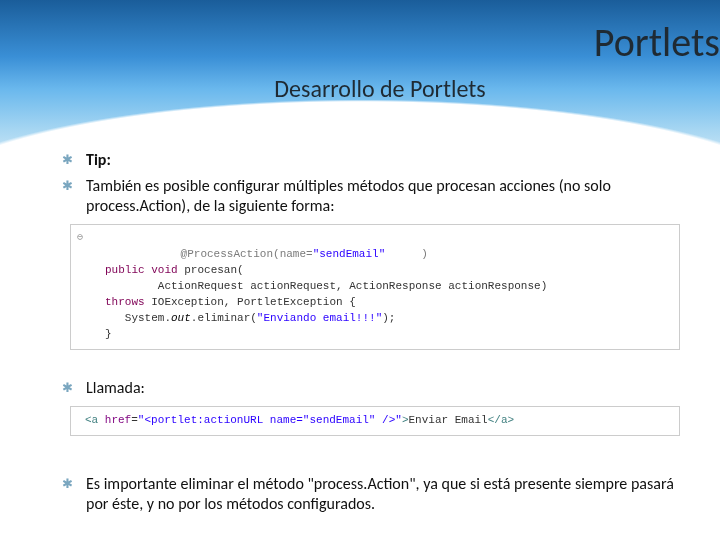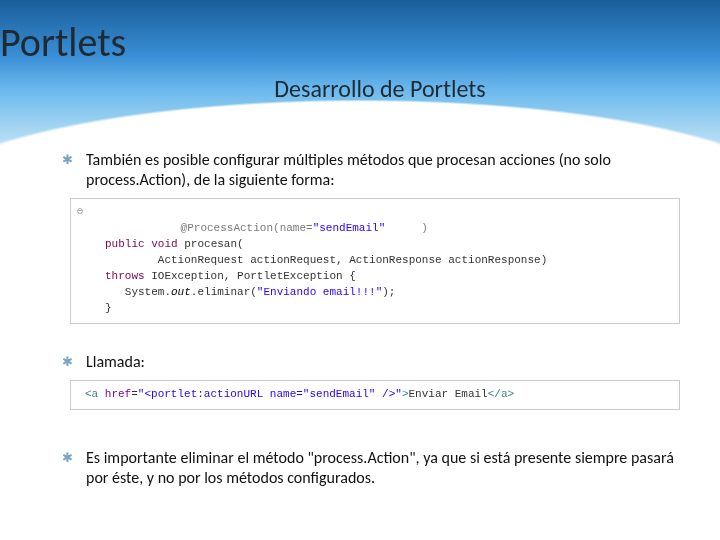--- a/index.html
+++ b/index.html
@@ -21,21 +21,21 @@
     top: 0; left: 0; right: 0;
     height: 162px;
     background:
       radial-gradient(ellipse 130% 140% at 50% 130%, #fff 48%, rgba(255,255,255,0) 49%),
       linear-gradient(to bottom, #1a5d9a 0%, #3a8fd6 35%, #6ab8ed 55%, #a6d6f2 80%, #d3e9f7 100%);
   }
   .title {
     position: absolute;
     top: 18px;
     left: 0; right: 0;
-    text-align: left;
+    text-align: right;
     font-size: 40px;
     font-weight: 400;
     color: #1f2a33;
     font-family: "Candara", "Segoe UI", Calibri, sans-serif;
   }
   .subtitle {
     position: absolute;
     top: 74px;
     left: 0; right: 0;
     text-align: center;
@@ -100,20 +100,23 @@
 <body>
 
 <div class="slide">
   <div class="header-bg"></div>
 
   <div class="title">Portlets</div>
   <div class="subtitle">Desarrollo de Portlets</div>
 
   <div class="content">
 
+    <div class="bullet">
+      <b>Tip:</b>
+    </div>
 
     <div class="bullet">También es posible configurar múltiples métodos que procesan acciones (no solo process.Action), de la siguiente forma:</div>
 
     <div class="code-block">
       <span class="gutter">⊖</span><span class="ann">@ProcessAction(name=</span><span class="str">"sendEmail"</span><span class="ann">)</span>
 <span class="kw">public</span><span> </span><span class="kw">void</span><span> procesan(</span>
 <span>        ActionRequest actionRequest, ActionResponse actionResponse)</span>
 <span class="kw">throws</span><span> IOException, PortletException {</span>
 <span>   System.</span><span class="fld mth">out</span><span>.eliminar(</span><span class="str">"Enviando email!!!"</span><span>);</span>
 <span>}</span></div>

